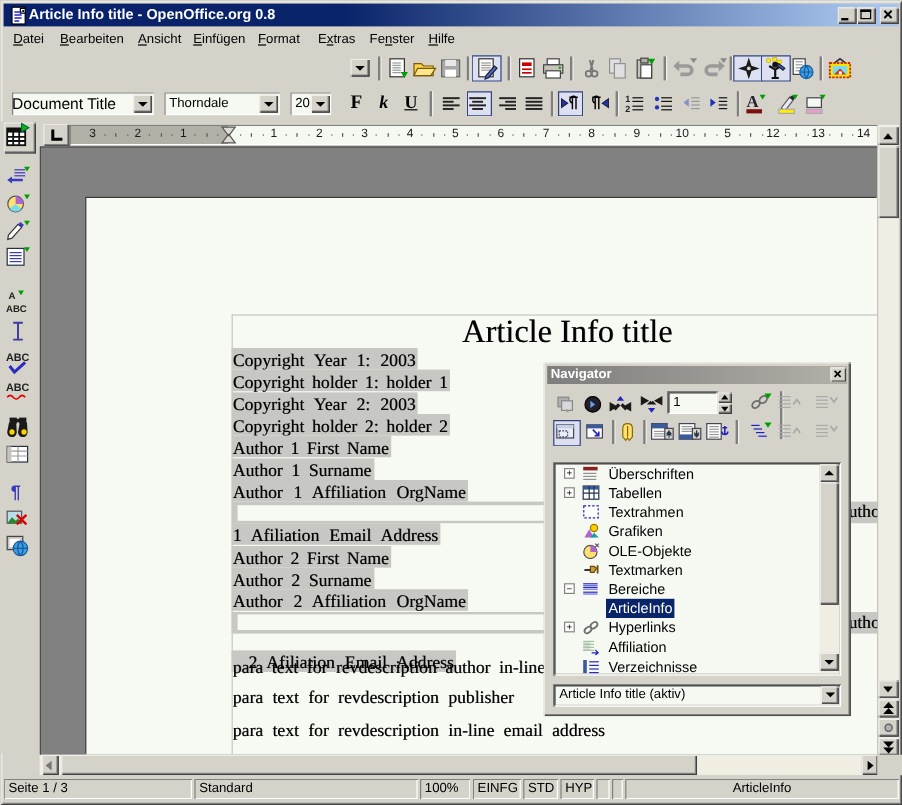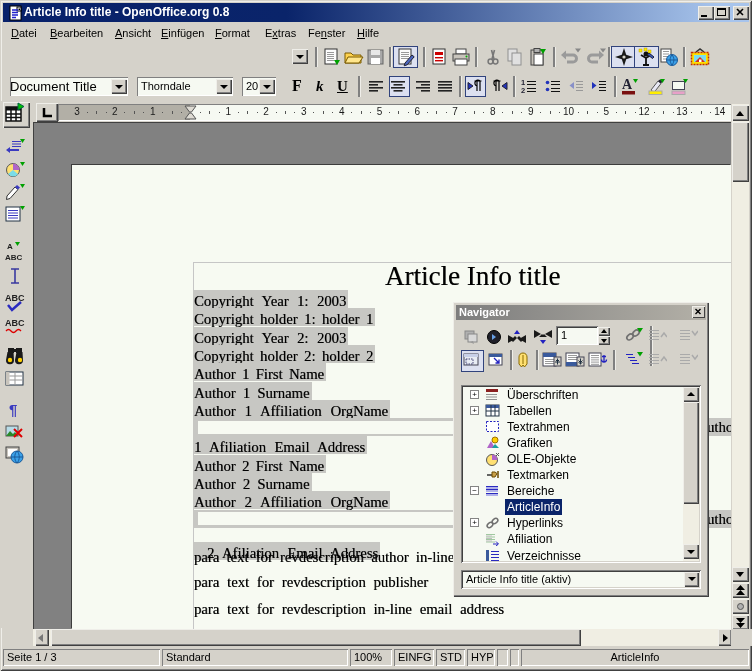--- a/index.html
+++ b/index.html
@@ -934,21 +934,21 @@
             <rect x="1" y="2" width="9" height="1" fill="#a0c8a0"></rect>
             <rect x="1" y="4.5" width="9" height="1" fill="#a0c8a0"></rect>
             <rect x="1" y="7" width="9" height="1" fill="#a0c8a0"></rect>
             <rect x="1" y="9.5" width="9" height="1" fill="#a0c8a0"></rect>
             <rect x="1" y="3.5" width="6" height="1" fill="#c0c0c0"></rect>
             <rect x="1" y="6" width="6" height="1" fill="#c0c0c0"></rect>
             <rect x="1" y="8.5" width="6" height="1" fill="#c0c0c0"></rect>
             <path d="M8 12h5M11 9.5l2.5 2.5-2.5 2" stroke="#2222c0" fill="none"></path>
           </svg>
         </div>
-        <div class="trow" style="left:46px;top:146.4px">Afiliation</div>
+        <div class="trow" style="left:46px;top:146.4px">Affiliation</div>
         <div class="abs" style="left:24px;top:163.5px">
           <svg width="16" height="14" viewBox="0 0 16 14">
             <rect x="1" y="1" width="3" height="11" fill="#3a5a9c"></rect>
             <rect x="6" y="2" width="8" height="1" fill="#2a2ac0"></rect>
             <rect x="6" y="5" width="8" height="1" fill="#2a2ac0"></rect>
             <rect x="6" y="8" width="8" height="1" fill="#2a2ac0"></rect>
             <rect x="6" y="11" width="8" height="1" fill="#2a2ac0"></rect>
           </svg>
         </div>
         <div class="trow" style="left:46px;top:162.5px">Verzeichnisse</div>

